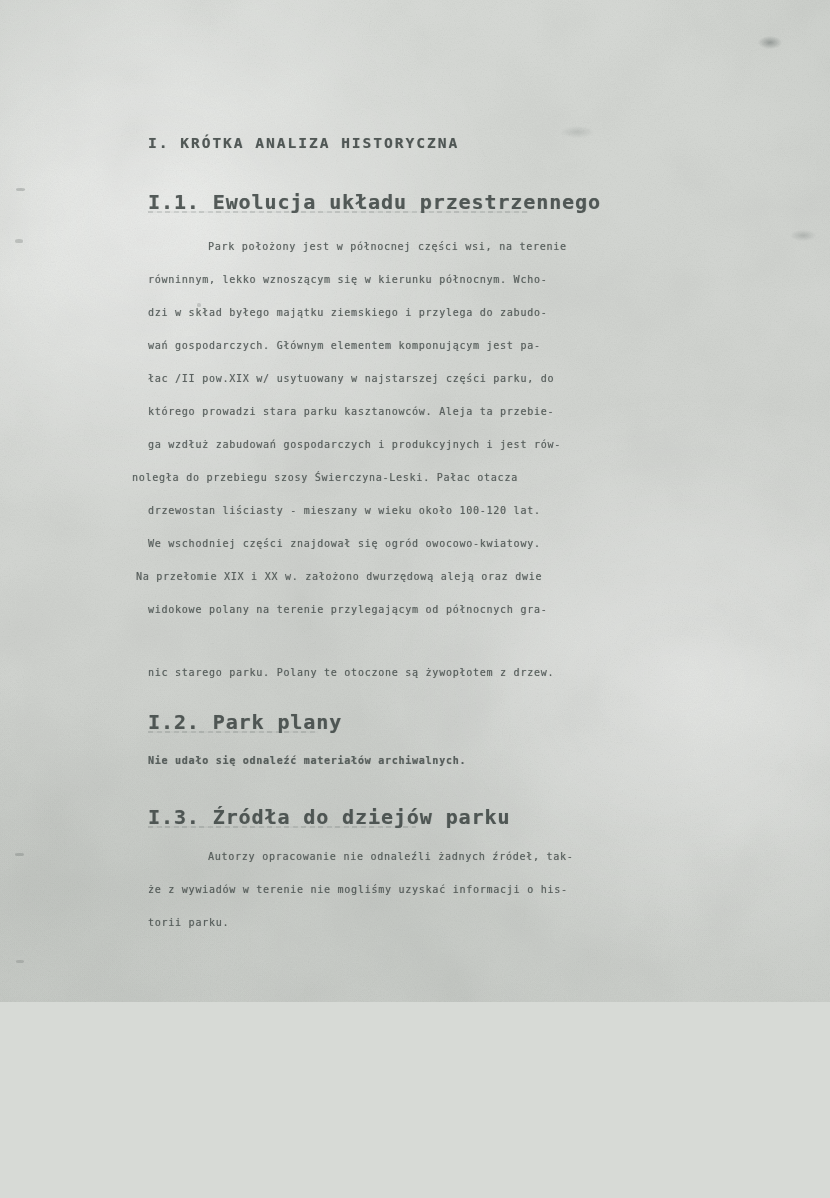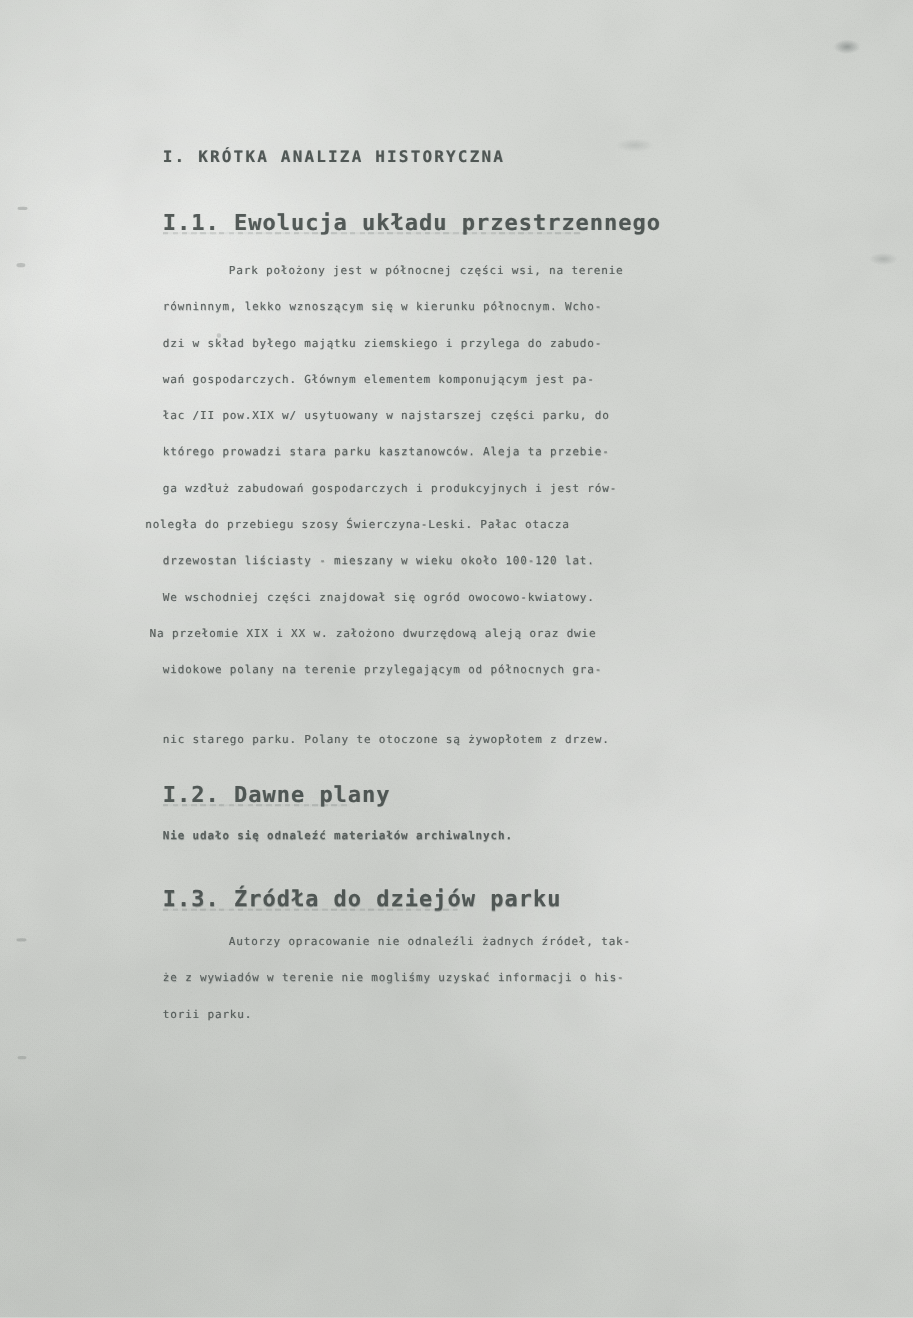--- a/index.html
+++ b/index.html
@@ -11,21 +11,21 @@
     height: 1198px;
     overflow: hidden;
     font-family: "DejaVu Sans Mono", monospace;
     background: #d7dad6;
   }
 
   
   #page {
     position: relative;
     width: 830px;
-    height: 1198px;
+    height: 1002px;
     background:
       radial-gradient(ellipse 60% 45% at 18% 22%, rgba(255,255,255,0.55), rgba(255,255,255,0) 70%),
       radial-gradient(ellipse 55% 40% at 82% 68%, rgba(255,255,255,0.42), rgba(255,255,255,0) 72%),
       radial-gradient(ellipse 70% 50% at 50% 95%, rgba(168,174,168,0.30), rgba(255,255,255,0) 75%),
       radial-gradient(ellipse 40% 30% at 8% 88%, rgba(170,176,170,0.25), rgba(255,255,255,0) 70%),
       linear-gradient(160deg, #dcdfdb 0%, #d6d9d5 35%, #d2d5d1 62%, #d8dbd7 100%);
     overflow: hidden;
   }
 
   
@@ -167,21 +167,21 @@
     <div class="line body-line" style="left:148px; top:373px;">łac /II pow.XIX w/ usytuowany w najstarszej części parku, do</div>
     <div class="line body-line" style="left:148px; top:406px;">którego prowadzi stara parku kasztanowców. Aleja ta przebie-</div>
     <div class="line body-line" style="left:148px; top:439px;">ga wzdłuż zabudowań gospodarczych i produkcyjnych i jest rów-</div>
     <div class="line body-line" style="left:132px; top:472px;">noległa do przebiegu szosy Świerczyna-Leski. Pałac otacza</div>
     <div class="line body-line" style="left:148px; top:505px;">drzewostan liściasty - mieszany w wieku około 100-120 lat.</div>
     <div class="line body-line" style="left:148px; top:538px;">We wschodniej części znajdował się ogród owocowo-kwiatowy.</div>
     <div class="line body-line" style="left:136px; top:571px;">Na przełomie XIX i XX w. założono dwurzędową aleją oraz dwie</div>
     <div class="line body-line" style="left:148px; top:604px;">widokowe polany na terenie przylegającym od północnych gra-</div>
     <div class="line body-line" style="left:148px; top:637px;margin-top:30px;">nic starego parku. Polany te otoczone są żywopłotem z drzew.</div>
 
-    <div class="line sub" style="left:148px; top:710px;">I.2. Dawne plany</div>
+    <div class="line sub" style="left:148px; top:710px;">I.2. Park plany</div>
     <div class="rule" style="left:148px; top:731px; width:170px;"></div>
 
     <div class="line body-line" style="left:148px; top:755px;font-weight:bold;">Nie udało się odnaleźć materiałów archiwalnych.</div>
 
     <div class="line sub" style="left:148px; top:805px;">I.3. Źródła do dziejów parku</div>
     <div class="rule" style="left:148px; top:826px; width:268px;"></div>
 
     <div class="line body-line" style="left:208px; top:851px;">Autorzy opracowanie nie odnaleźli żadnych źródeł, tak-</div>
     <div class="line body-line" style="left:148px; top:884px;">że z wywiadów w terenie nie mogliśmy uzyskać informacji o his-</div>
     <div class="line body-line" style="left:148px; top:917px;">torii parku.</div>

